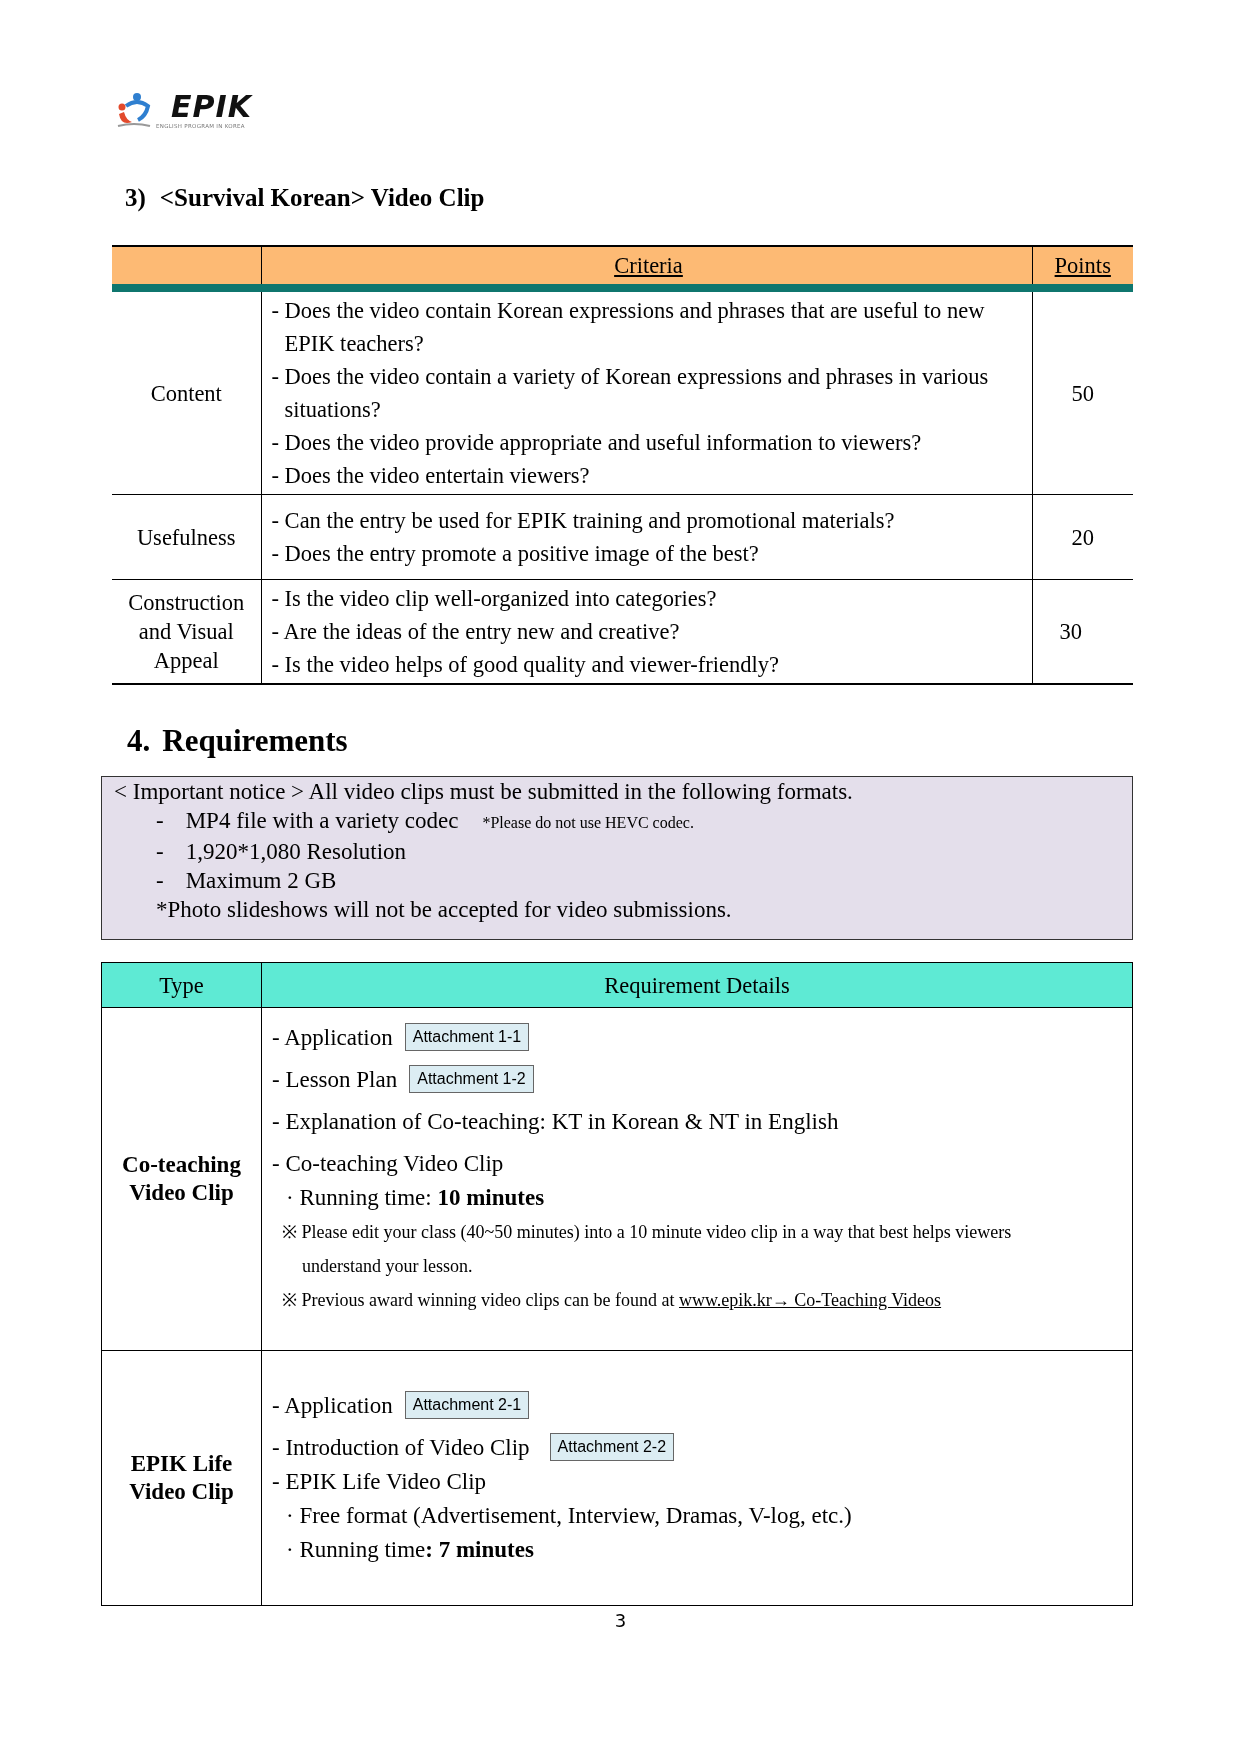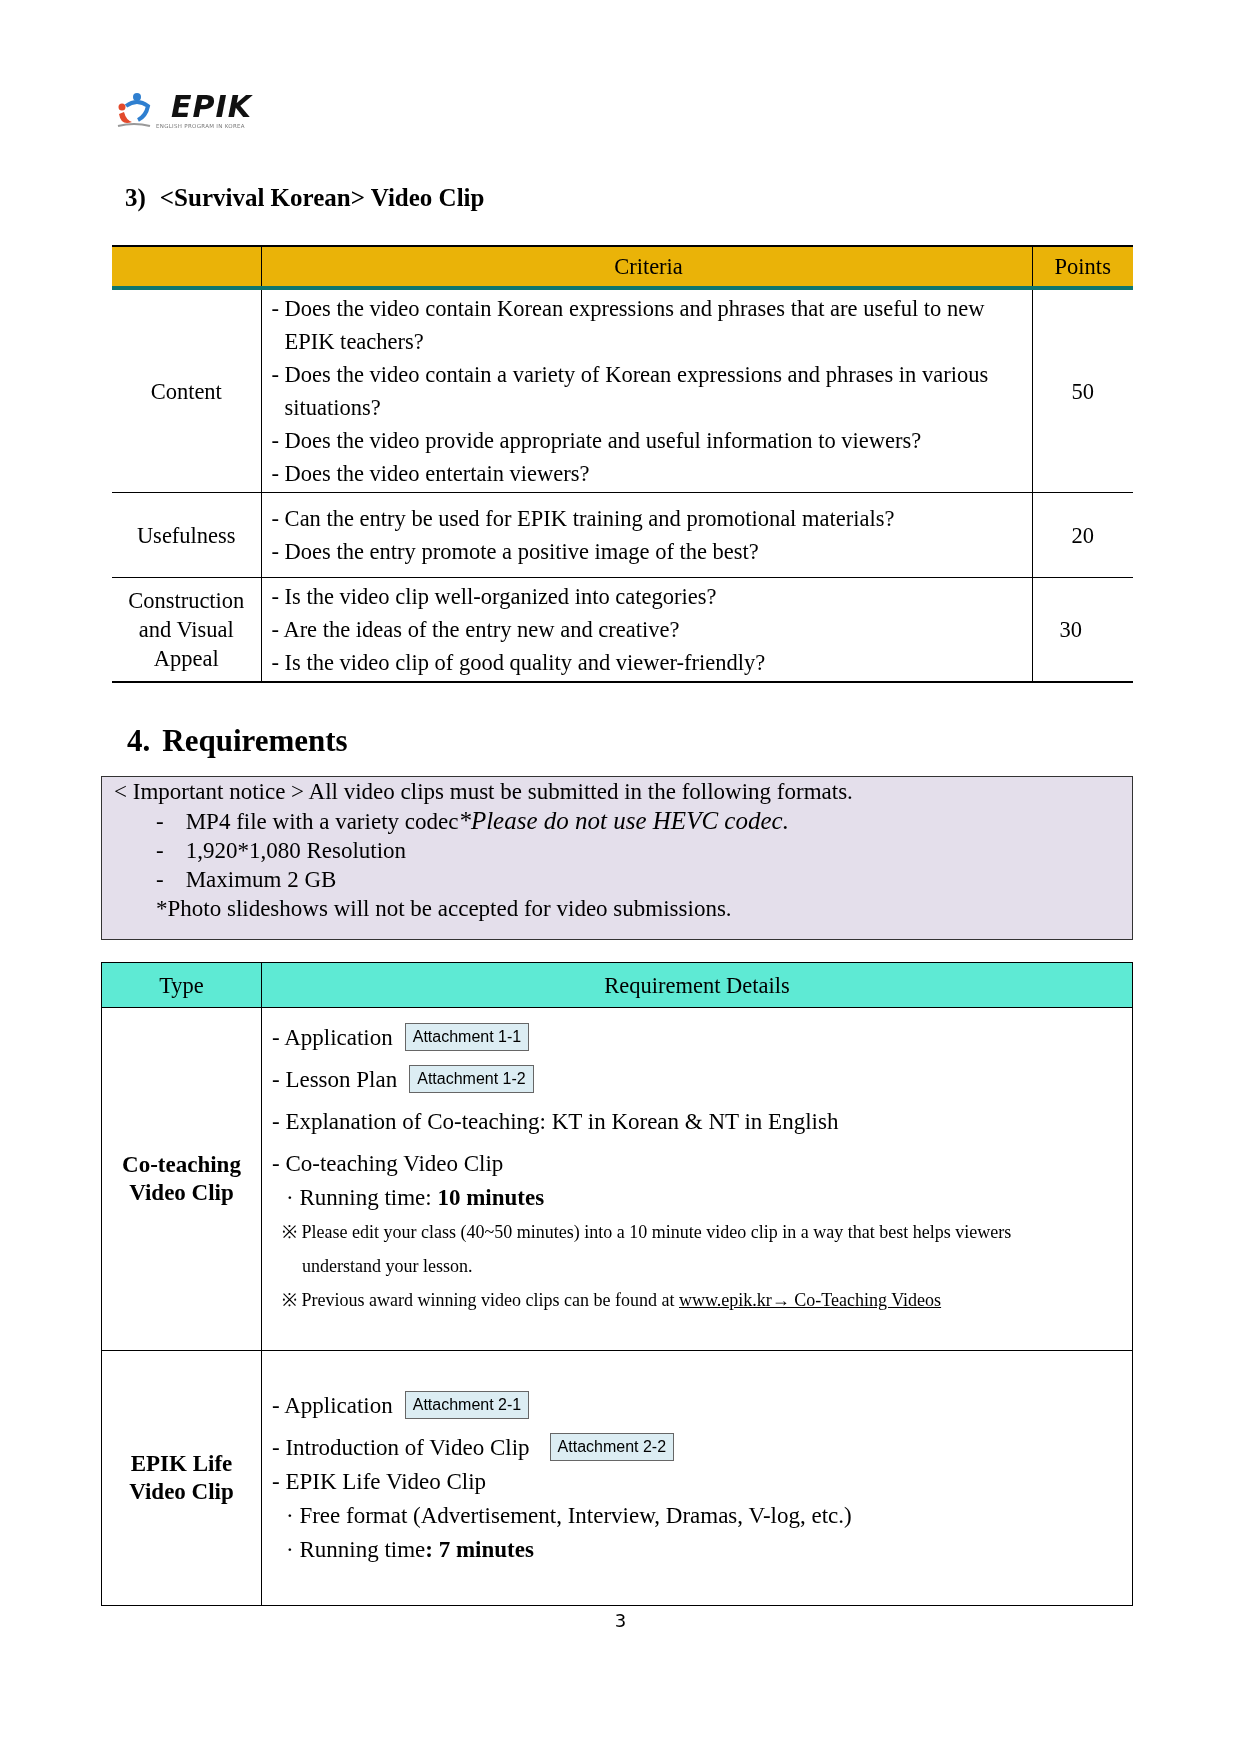--- a/index.html
+++ b/index.html
@@ -12,37 +12,37 @@
   .logo-sub { position: absolute; left: 40px; top: 33px; font-family: "DejaVu Sans", sans-serif; font-size: 5.5px; color: #777; letter-spacing: 0.3px; white-space: nowrap; }
 
   .section-title { position: absolute; left: 125px; top: 184px; font-size: 25px; font-weight: bold; }
   .section-title .num { margin-right: 14px; }
 
   table { border-collapse: collapse; position: absolute; }
   td, th { font-weight: normal; font-size: 22.5px; line-height: 33px; vertical-align: middle; }
 
   
   .criteria { left: 112px; top: 245px; width: 1021px; }
-  .criteria th { background: #eab308; height: 42px; border-top: 2px solid #000; border-bottom: 4px solid #0f766e; text-align: center; }
+  .criteria th { background: #fdba74; height: 42px; border-top: 2px solid #000; border-bottom: 8px solid #0f766e; text-align: center; text-decoration: underline; }
   .criteria td { border-bottom: 1px solid #000; }
   .criteria .c1 { width: 149px; text-align: center; border-right: 1px solid #000; }
   .criteria .c2 { width: 771px; border-right: 1px solid #000; padding: 2px 6px 2px 10px; }
   .criteria .c3 { width: 101px; text-align: center; }
   .criteria tr.last td { border-bottom: 2px solid #000; }
   .criteria .hang { padding-left: 13px; text-indent: -13px; }
   .criteria .cat3 { line-height: 29px; }
 
   .h4 { position: absolute; left: 127px; top: 723px; font-size: 31px; font-weight: bold; }
   .h4 .num { margin-right: 12px; }
 
   .notice { position: absolute; left: 101px; top: 776px; width: 1032px; height: 164px; background: #e4dfeb; border: 1px solid #333; padding: 0 0 0 12px; font-size: 23px; line-height: 29px; }
   .notice .row { white-space: nowrap; }
   .notice .bul { display: inline-block; width: 44px; padding-left: 44px; box-sizing: content-box; }
   .notice .bul-txt { display: inline-block; padding-left: 22px; }
-  .notice .note-it { font-style: italic; font-size: 25px; }
+  .notice .note-it { font-size: 16px; margin-left: 24px; }
   .notice .ps { padding-left: 42px; }
 
   
   .req { left: 101px; top: 962px; width: 1032px; border: 1px solid #000; }
   .req th { background: #5eead4; height: 45px; border: 1px solid #000; text-align: center; }
   .req td { border: 1px solid #000; }
   .req .t1 { width: 160px; text-align: center; font-weight: bold; font-size: 23px; line-height: 28px; }
   .req .t2 { padding: 0 10px 0 10px; vertical-align: top; }
   .line { font-size: 23px; line-height: 34px; white-space: nowrap; }
   .line.gap { margin-top: 8px; }
@@ -101,21 +101,21 @@
   </tr>
   <tr class="last" style="height:104px">
     <td class="c1 cat3">
       <div>Construction</div>
       <div>and Visual</div>
       <div>Appeal</div>
     </td>
     <td class="c2">
       <div class="hang">- Is the video clip well-organized into categories?</div>
       <div class="hang">- Are the ideas of the entry new and creative?</div>
-      <div class="hang">- Is the video clip of good quality and viewer-friendly?</div>
+      <div class="hang">- Is the video helps of good quality and viewer-friendly?</div>
     </td>
     <td class="c3" style="text-align:left;padding-left:27px">30</td>
   </tr>
 </tbody>
   </table>
 
 <div class="h4">
   <span class="num">4.</span><span>Requirements</span>
 </div>
 

